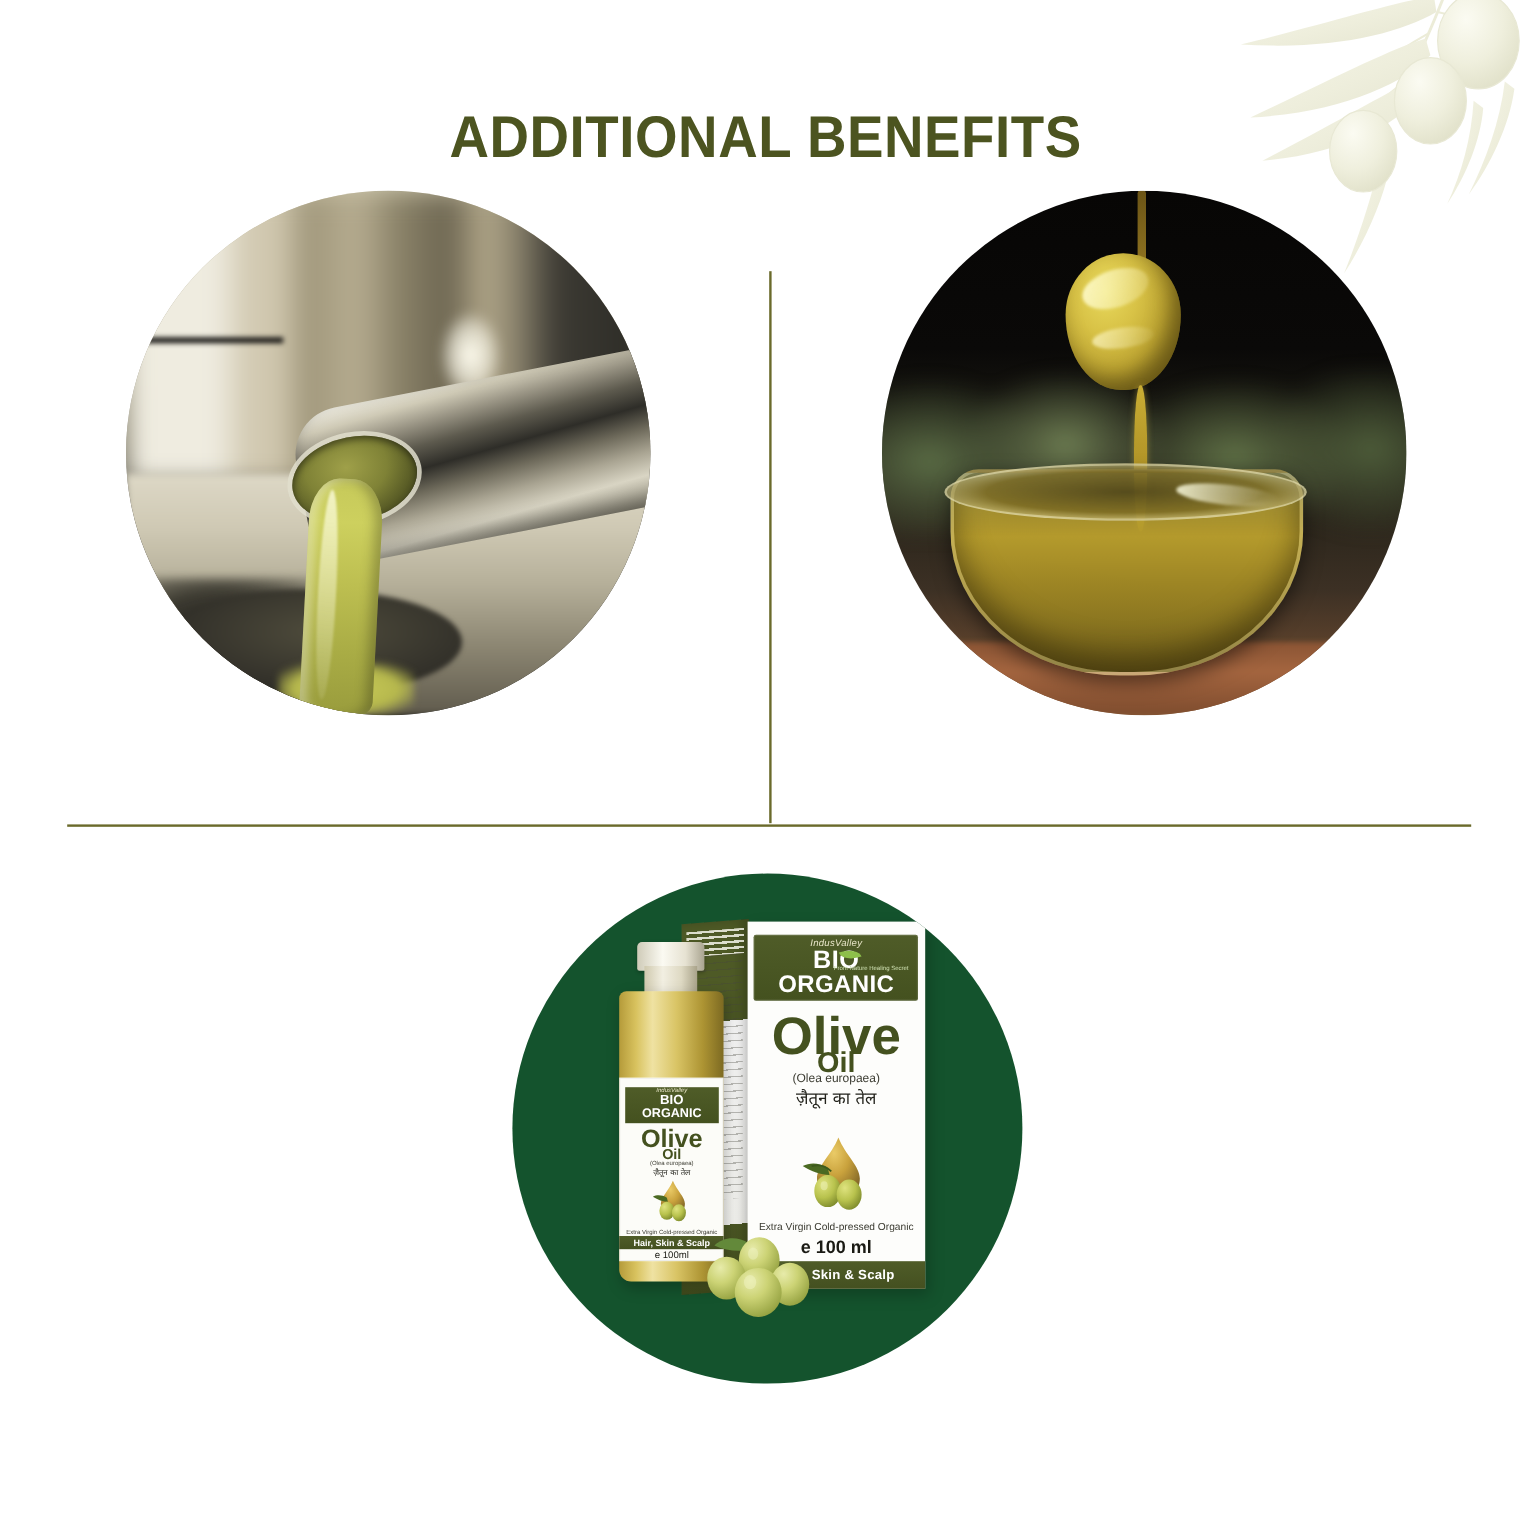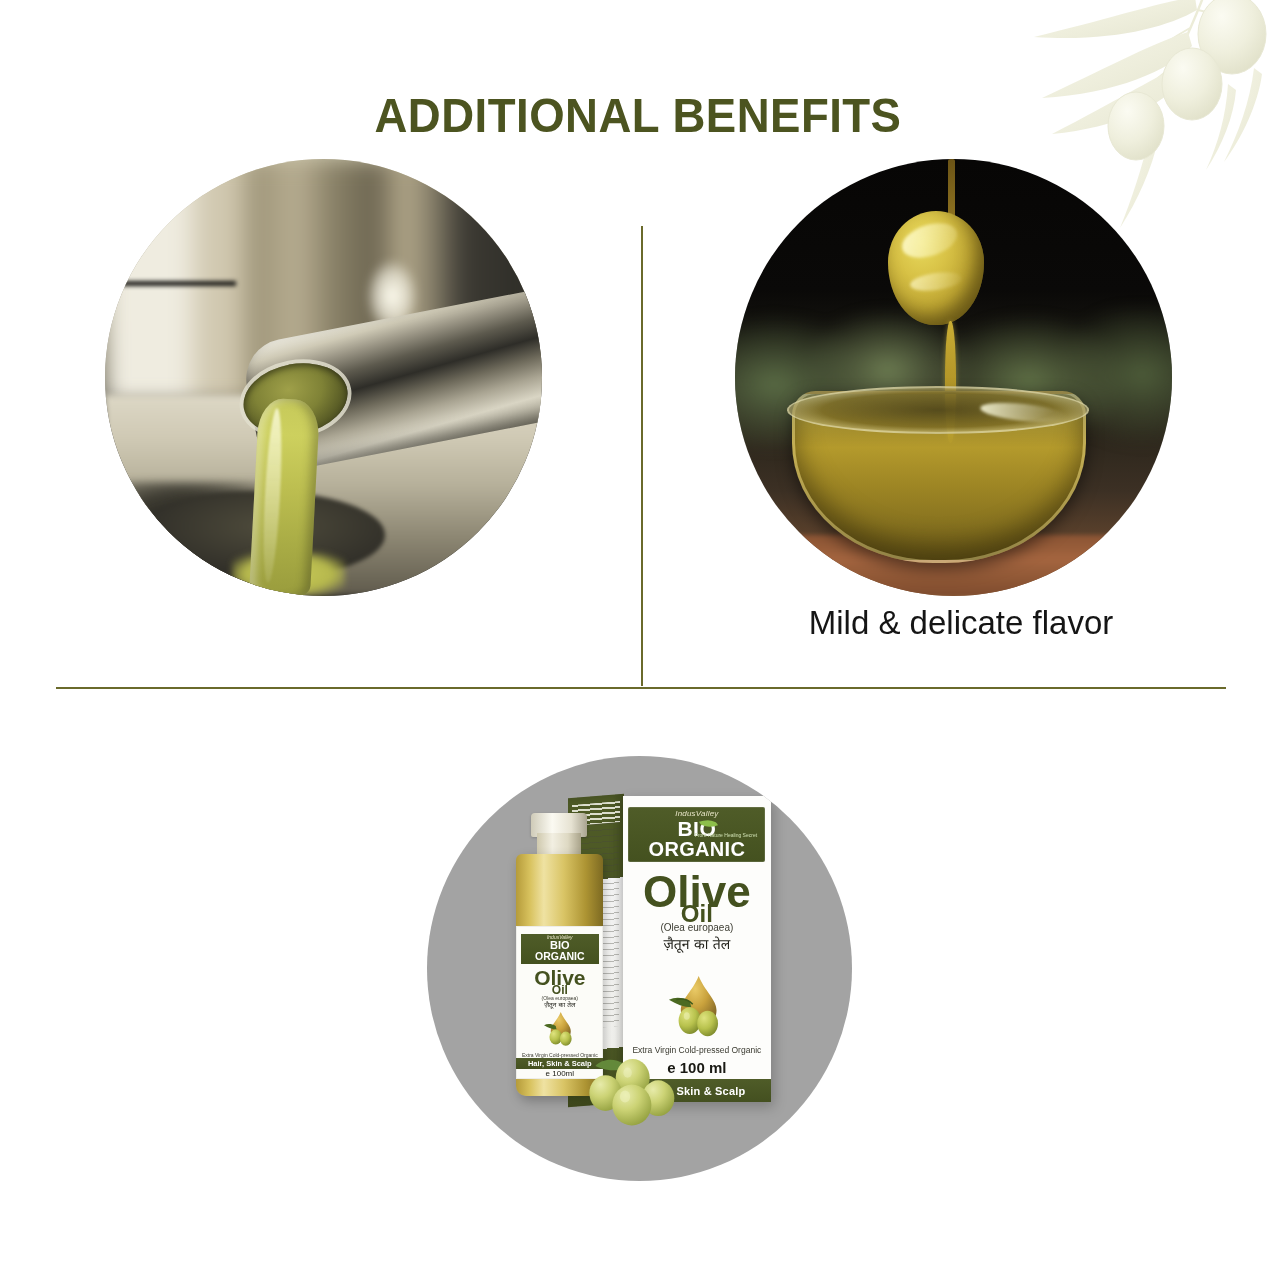--- a/index.html
+++ b/index.html
@@ -42,21 +42,21 @@
     position:absolute;left:56px;top:687px;width:1170px;height:2px;
     background:#6a6a2b;
   }
 
   
   .circle{
     position:absolute;border-radius:50%;overflow:hidden;
   }
   #circle-top-left{left:105px;top:159px;width:437px;height:437px;}
   #circle-top-right{left:735px;top:159px;width:437px;height:437px;}
-  #circle-bottom{left:427px;top:756px;width:425px;height:425px;background:#a3a3a3;}
+  #circle-bottom{left:427px;top:728px;width:425px;height:425px;background:#14532d;}
 
   .cap{
     position:absolute;
     text-align:center;
     color:#151515;
     font-size:33px;
     font-weight:400;
     white-space:nowrap;
   }
   #caption-top-left{left:0px;top:608px;width:640px;}
@@ -406,21 +406,20 @@
     <div class="rc-wood"></div>
     <div class="rc-drip-top"></div>
     <div class="rc-olive"></div>
     <div class="rc-olive-gloss"></div>
     <div class="rc-olive-gloss2"></div>
     <div class="rc-drip"></div>
     <div class="rc-bowl"></div>
     <div class="rc-bowl-rim"></div>
     <div class="rc-bowl-hi"></div>
   </div>
-  <div class="cap" id="caption-top-right">Mild &amp; delicate flavor</div>
 
   <div class="circle" id="circle-bottom">
 
     <div class="box-side"></div>
     <div class="box-side-caption"></div>
     <div class="box-side-lines"></div>
 
     <div class="box">
       <div class="brandbar">
         <span class="brand-logo">IndusValley</span>

